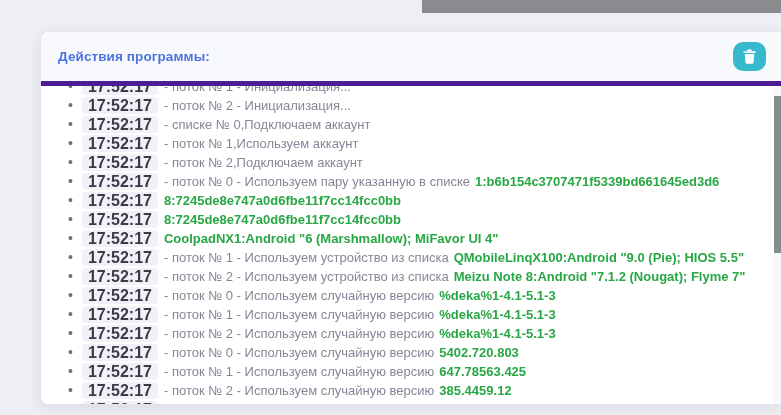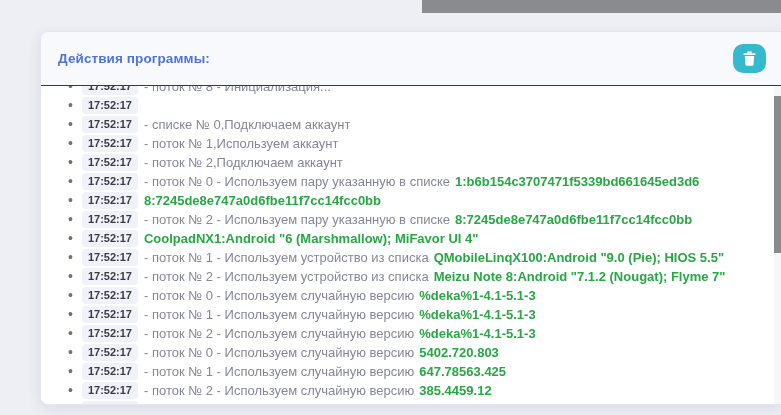--- a/index.html
+++ b/index.html
@@ -13,21 +13,21 @@
     background:#8a8b8e;
   }
   .card{
     position:absolute;left:40px;top:31px;right:0;height:372px;
     background:#ffffff;border:1px solid #e3e6f0;border-right:none;
     border-radius:8px 0 0 8px;
     box-shadow:0 4px 14px rgba(58,59,69,0.10);
   }
   .card-header{
     box-sizing:border-box;height:54px;background:#f8f9fc;
-    border-bottom:1px solid #4c1d95;border-radius:8px 0 0 0;
+    border-bottom:5px solid #4c1d95;border-radius:8px 0 0 0;
     display:flex;align-items:center;justify-content:space-between;
     padding:0 15px 0 17px;
   }
   .card-title{
     color:#4e73df;font-weight:bold;font-size:13.5px;letter-spacing:.1px;
   }
   .trash-btn{
     width:33px;height:29px;background:#36b9cc;border:none;border-radius:10px;
     display:flex;align-items:center;justify-content:center;cursor:pointer;
     padding:0;
@@ -41,21 +41,21 @@
   }
   .log-row{
     display:flex;align-items:center;height:19px;white-space:nowrap;
     font-size:13px;color:#858796;
   }
   .bullet{
     color:#6e707e;font-size:14px;margin-right:9px;line-height:19px;
   }
   .ts{
     background:#f1f2f9;color:#3a3b45;font-weight:bold;border-radius:4px;
-    padding:1px 6px;margin-right:6px;font-size:11px;line-height:15px;
+    padding:1px 6px;margin-right:6px;font-size:16px;line-height:15px;
   }
   .msg{margin-right:5px;}
   .val{color:#28a745;font-weight:bold;}
   .vscroll-track{
     position:absolute;right:0;top:0;width:7px;height:100%;
     background:#f7f7fa;
   }
   .vscroll-thumb{
     position:absolute;right:0;top:10px;width:7px;height:157px;
     background:#8a8b8e;
@@ -77,25 +77,26 @@
           <path d="M1.8 5h9.4l-0.7 8.4a1.4 1.4 0 0 1-1.4 1.3H3.9a1.4 1.4 0 0 1-1.4-1.3z"></path>
         </g>
       </svg>
     </button>
   </div>
   <div class="log-area">
     <ul class="log-list" id="log-list">
         <li class="log-row">
           <span class="bullet">•</span>
           <span class="ts">17:52:17</span>
-          <span class="msg">- поток № 8 - Инициализация...</span>
+          <span class="msg">- поток № 1 - Инициализация...</span>
         </li>
         <li class="log-row">
           <span class="bullet">•</span>
           <span class="ts">17:52:17</span>
+          <span class="msg">- поток № 2 - Инициализация...</span>
         </li>
         <li class="log-row">
           <span class="bullet">•</span>
           <span class="ts">17:52:17</span>
           <span class="msg">- списке № 0,Подключаем аккаунт</span>
         </li>
         <li class="log-row">
           <span class="bullet">•</span>
           <span class="ts">17:52:17</span>
           <span class="msg">- поток № 1,Используем аккаунт</span>
@@ -112,21 +113,20 @@
           <span class="val">1:b6b154c3707471f5339bd661645ed3d6</span>
         </li>
         <li class="log-row">
           <span class="bullet">•</span>
           <span class="ts">17:52:17</span>
           <span class="val">8:7245de8e747a0d6fbe11f7cc14fcc0bb</span>
         </li>
         <li class="log-row">
           <span class="bullet">•</span>
           <span class="ts">17:52:17</span>
-          <span class="msg">- поток № 2 - Используем пару указанную в списке</span>
           <span class="val">8:7245de8e747a0d6fbe11f7cc14fcc0bb</span>
         </li>
         <li class="log-row">
           <span class="bullet">•</span>
           <span class="ts">17:52:17</span>
           <span class="val">CoolpadNX1:Android "6 (Marshmallow); MiFavor UI 4"</span>
         </li>
         <li class="log-row">
           <span class="bullet">•</span>
           <span class="ts">17:52:17</span>

